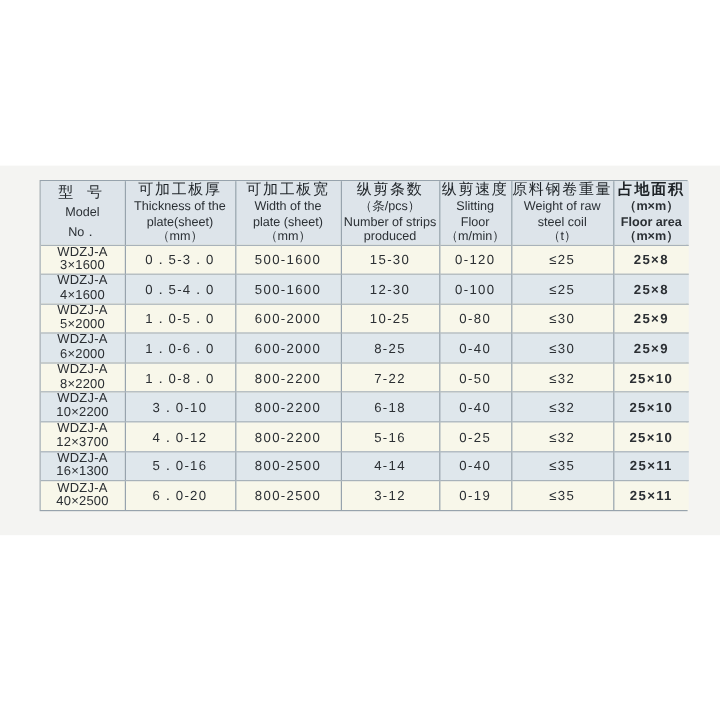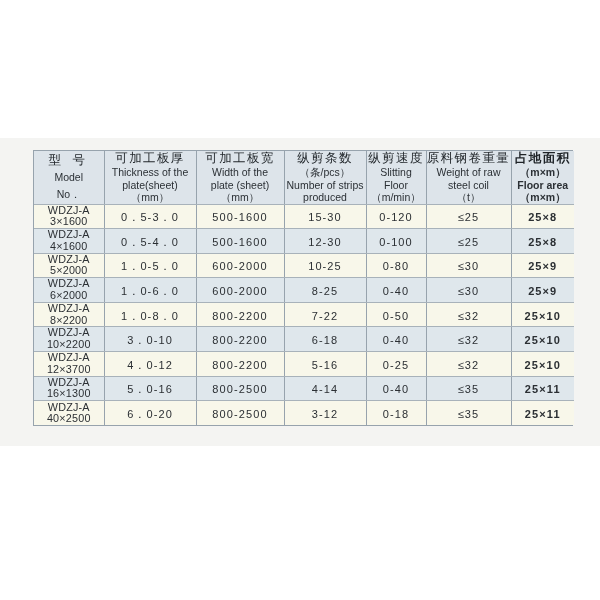--- a/index.html
+++ b/index.html
@@ -261,19 +261,19 @@
           <td><span class="val">4-14</span></td>
           <td><span class="val">0-40</span></td>
           <td><span class="val">≤35</span></td>
           <td><span class="val">25×11</span></td>
         </tr>
         <tr class="odd">
           <td><span class="model"><span class="l1">WDZJ-A</span><span class="l2">40×2500</span></span></td>
           <td><span class="val">6．0-20</span></td>
           <td><span class="val">800-2500</span></td>
           <td><span class="val">3-12</span></td>
-          <td><span class="val">0-18</span></td>
+          <td><span class="val">0-19</span></td>
           <td><span class="val">≤35</span></td>
           <td><span class="val">25×11</span></td>
         </tr>
       </tbody>
   </table>
 </div>
 
 </body></html>

